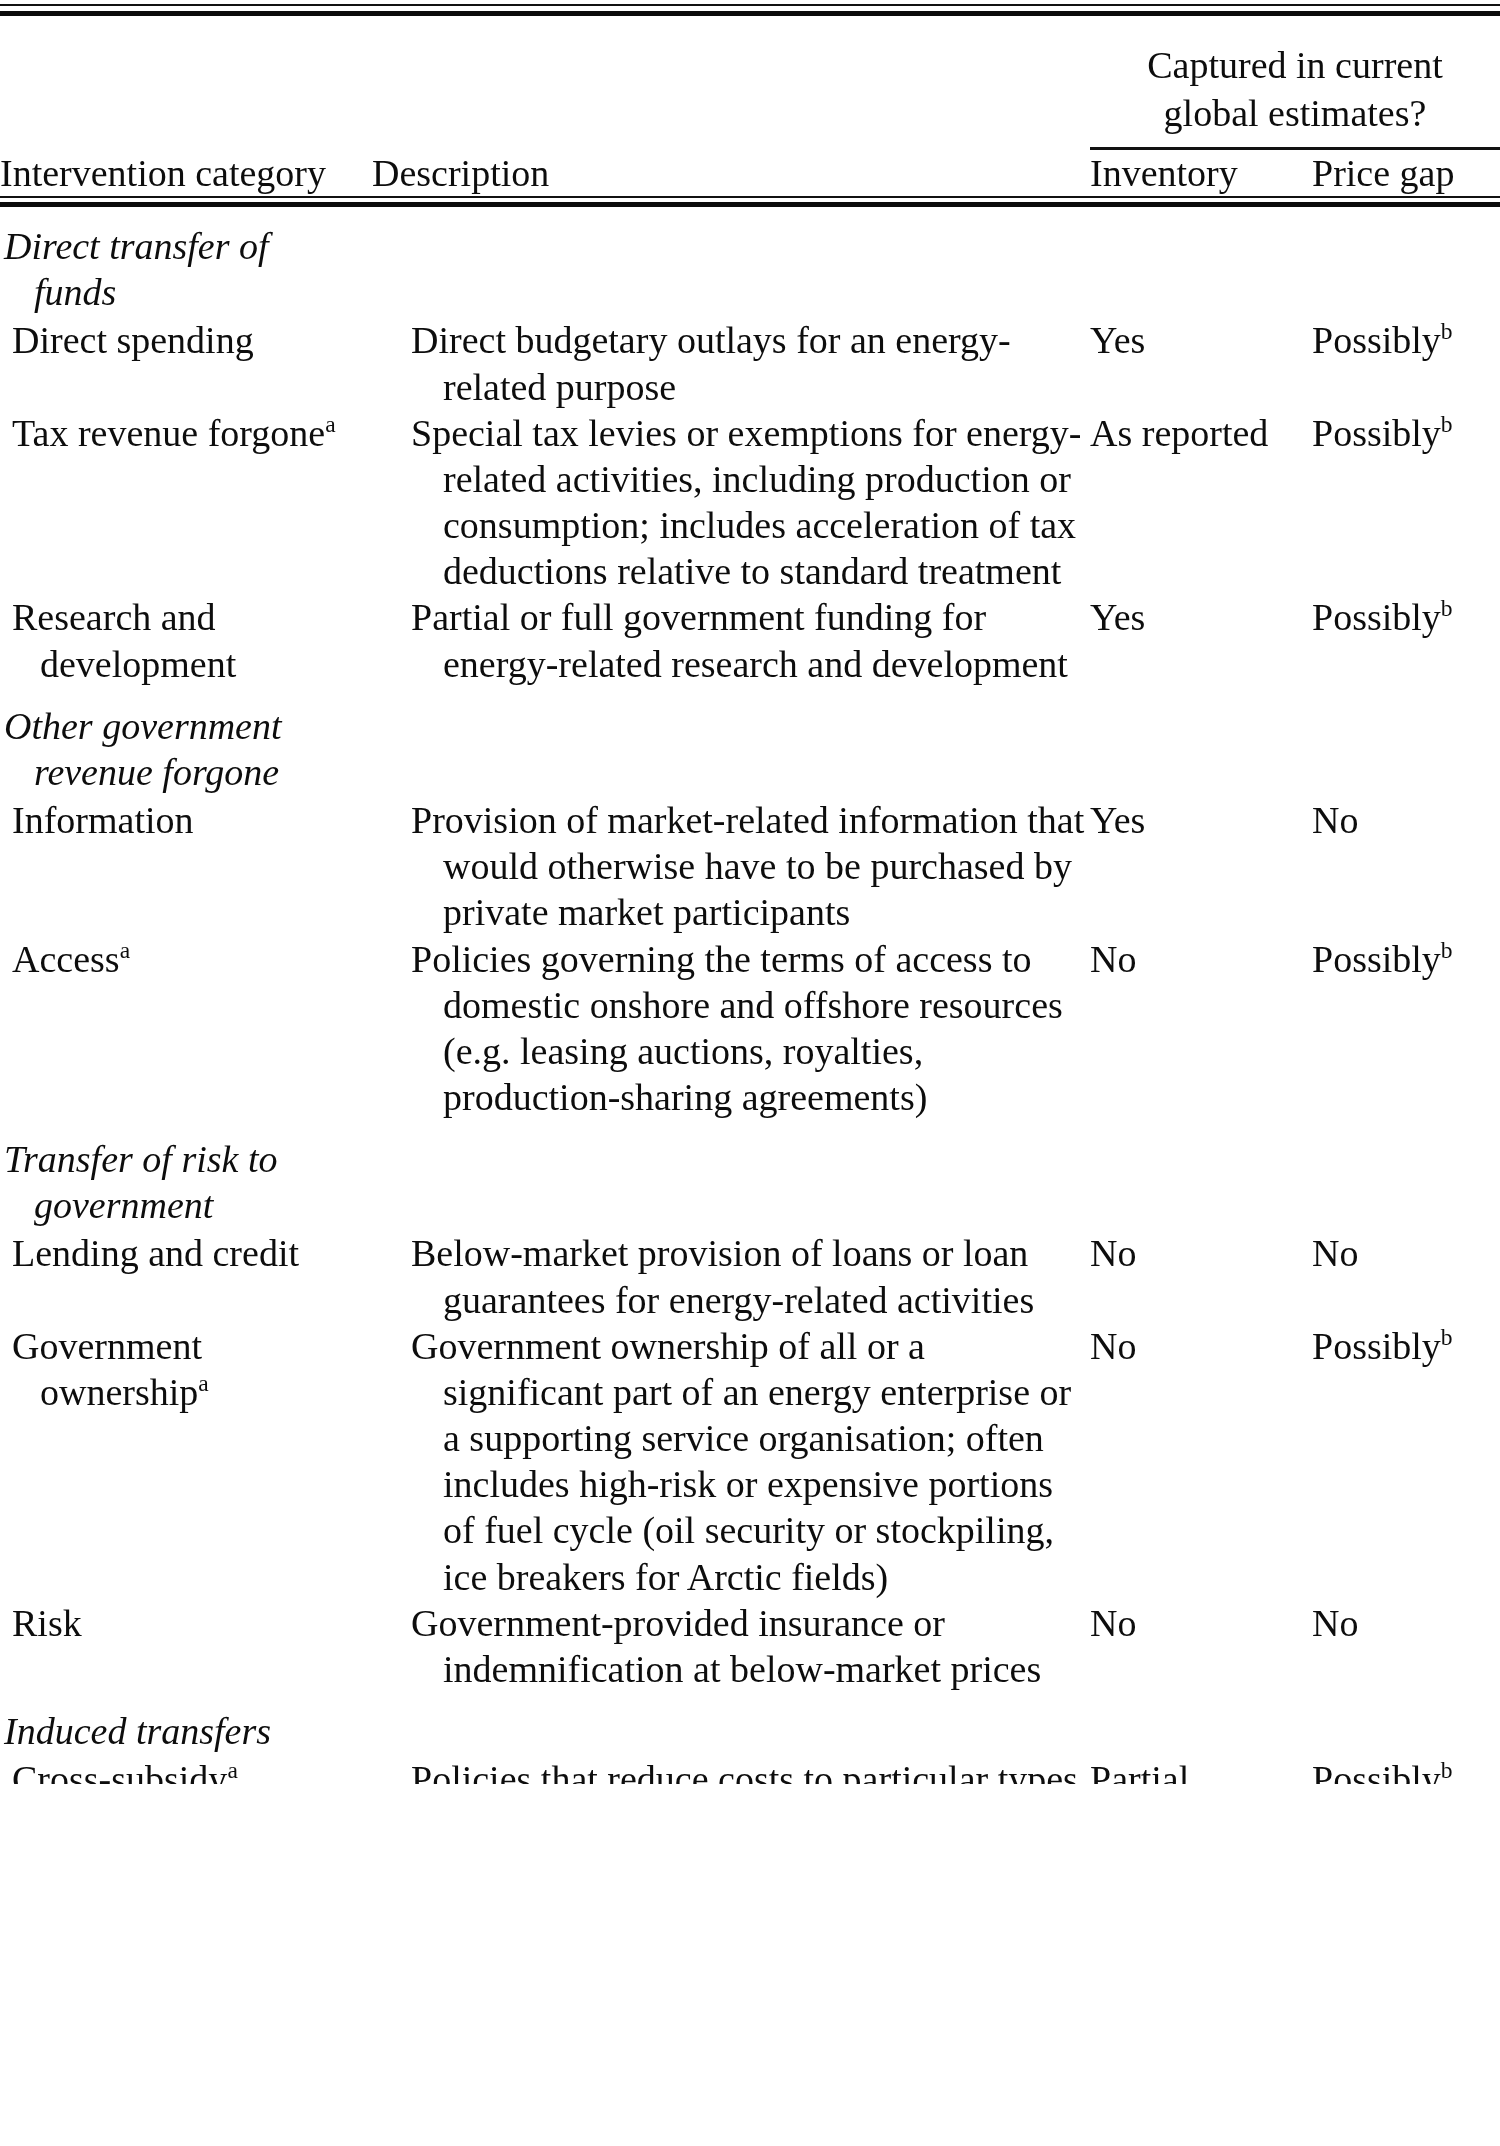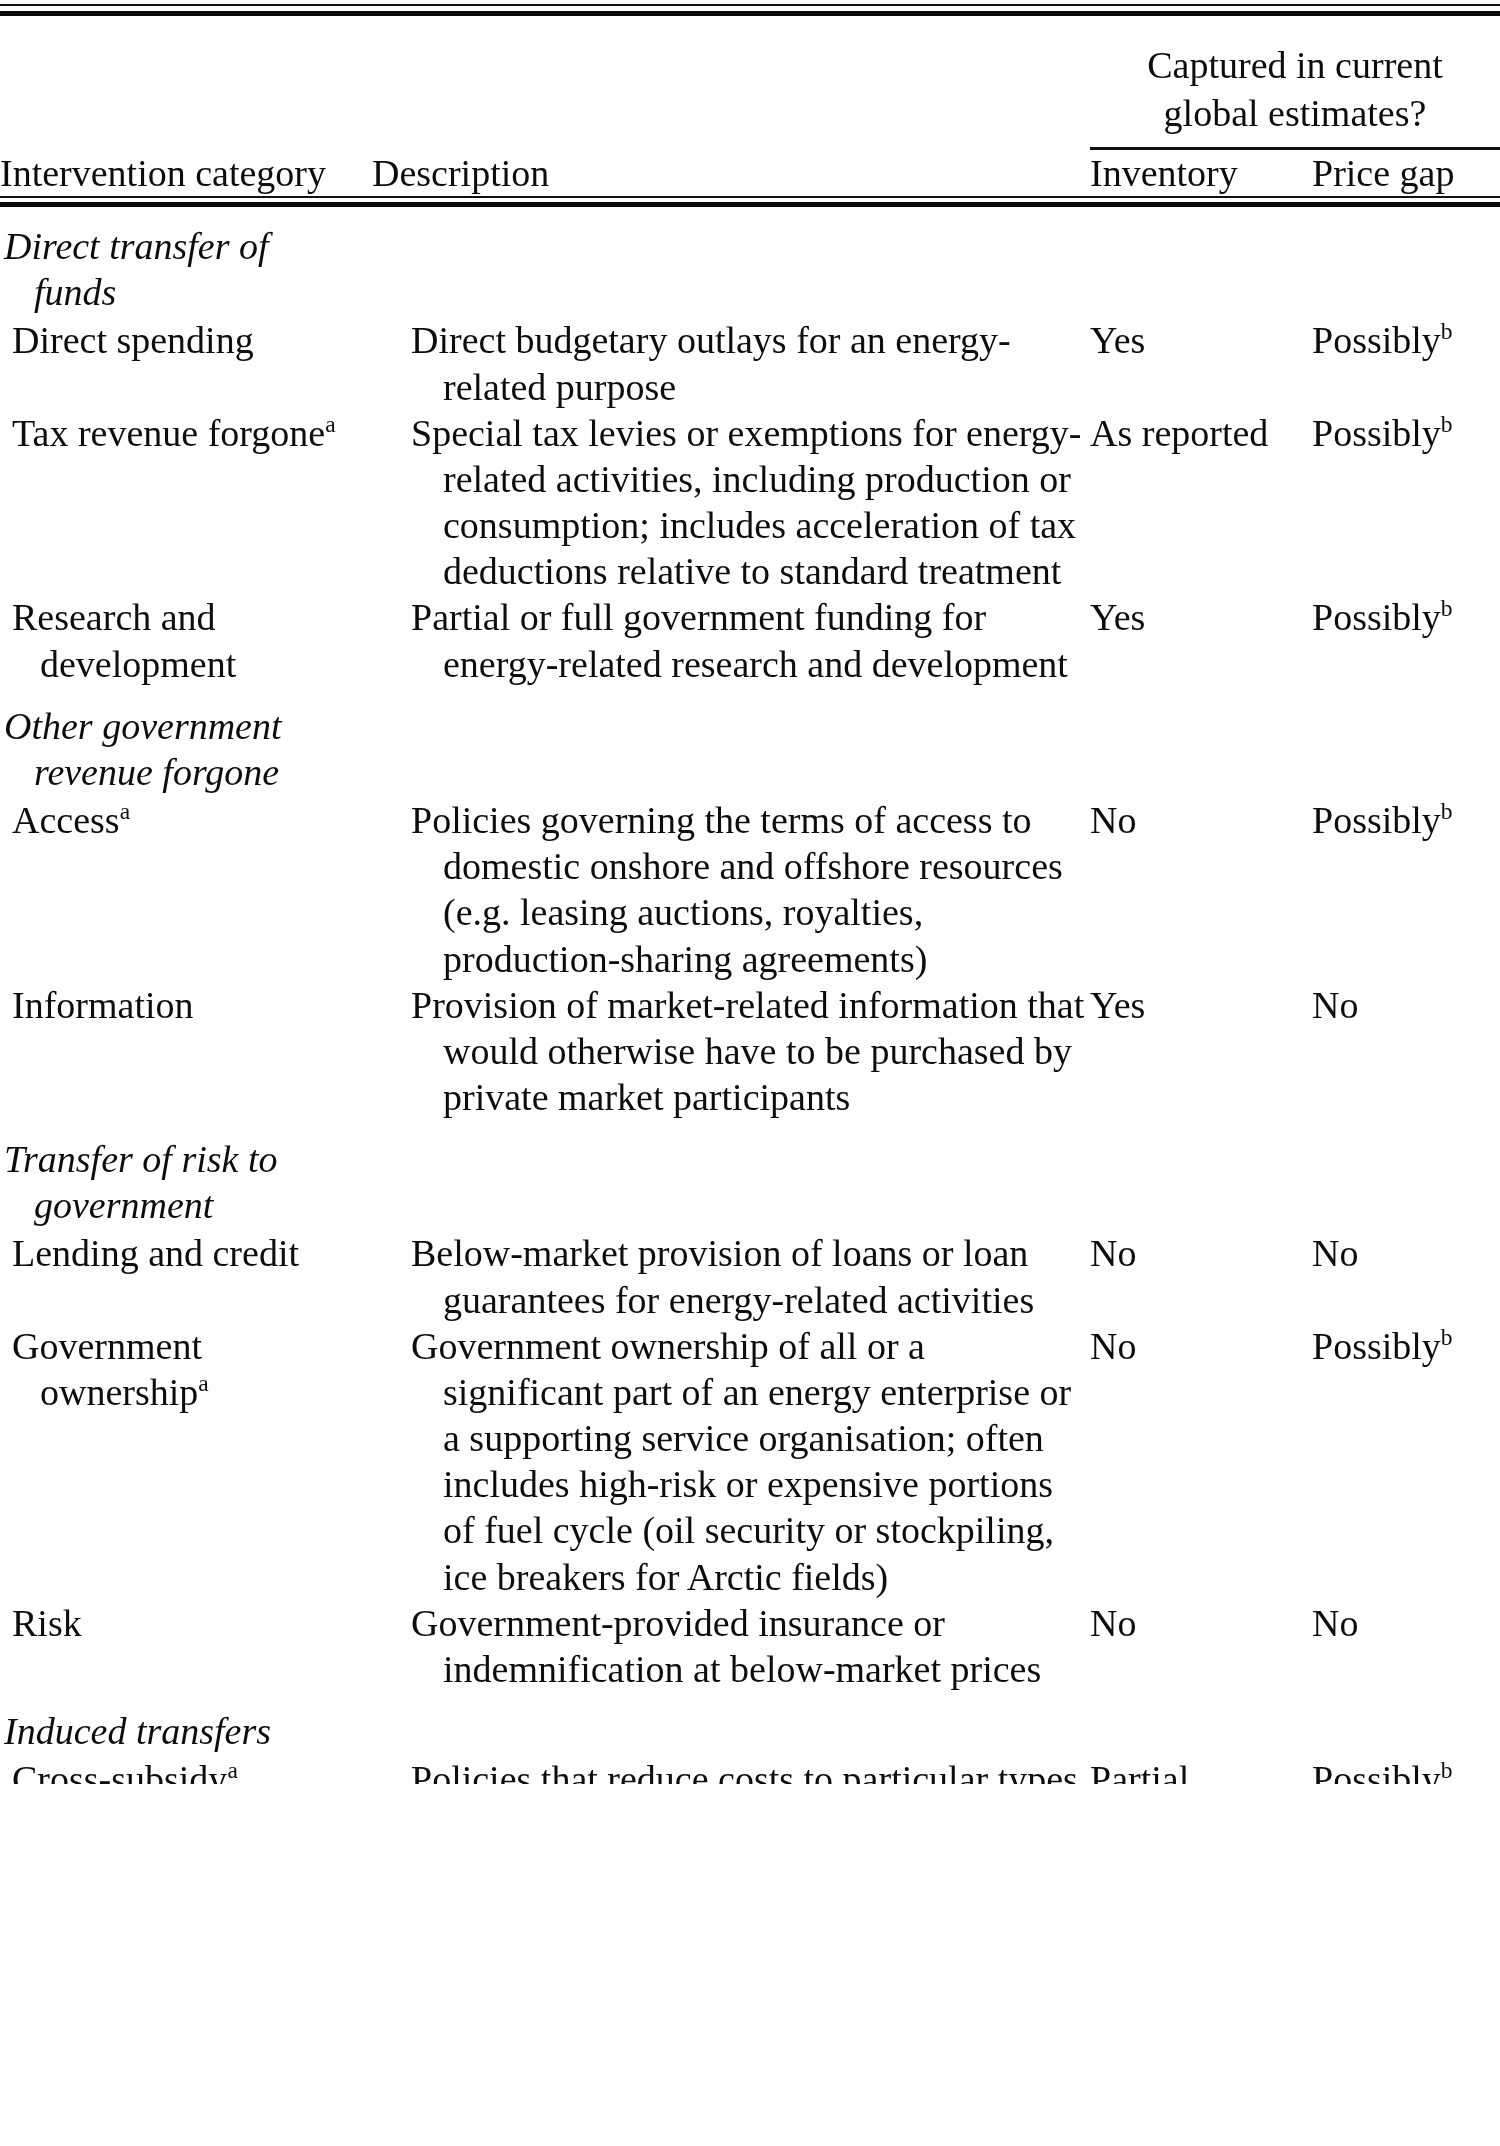--- a/index.html
+++ b/index.html
@@ -230,37 +230,37 @@
         <tr class="section-row">
           <td class="sec-cell">
             <span class="sec-inner">Other government revenue forgone</span>
           </td>
           <td></td>
           <td></td>
           <td></td>
         </tr>
         <tr>
           <td class="cat-cell">
-            <div class="cat-inner"><span>Access</span><sup>a</sup></div>
-          </td>
-          <td class="desc-cell">
-            <div class="desc-inner">Policies governing the terms of access to domestic onshore and offshore resources (e.g. leasing auctions, royalties, production-sharing agreements)</div>
-          </td>
-          <td class="val-cell"><span>No</span></td>
-          <td class="val-price"><span>Possibly</span><sup>b</sup></td>
-        </tr>
-        <tr>
-          <td class="cat-cell">
             <div class="cat-inner"><span>Information</span></div>
           </td>
           <td class="desc-cell">
             <div class="desc-inner">Provision of market-related information that would otherwise have to be purchased by private market participants</div>
           </td>
           <td class="val-cell"><span>Yes</span></td>
           <td class="val-price"><span>No</span></td>
+        </tr>
+        <tr>
+          <td class="cat-cell">
+            <div class="cat-inner"><span>Access</span><sup>a</sup></div>
+          </td>
+          <td class="desc-cell">
+            <div class="desc-inner">Policies governing the terms of access to domestic onshore and offshore resources (e.g. leasing auctions, royalties, production-sharing agreements)</div>
+          </td>
+          <td class="val-cell"><span>No</span></td>
+          <td class="val-price"><span>Possibly</span><sup>b</sup></td>
         </tr>
         <tr class="section-row">
           <td class="sec-cell">
             <span class="sec-inner">Transfer of risk to government</span>
           </td>
           <td></td>
           <td></td>
           <td></td>
         </tr>
         <tr>

